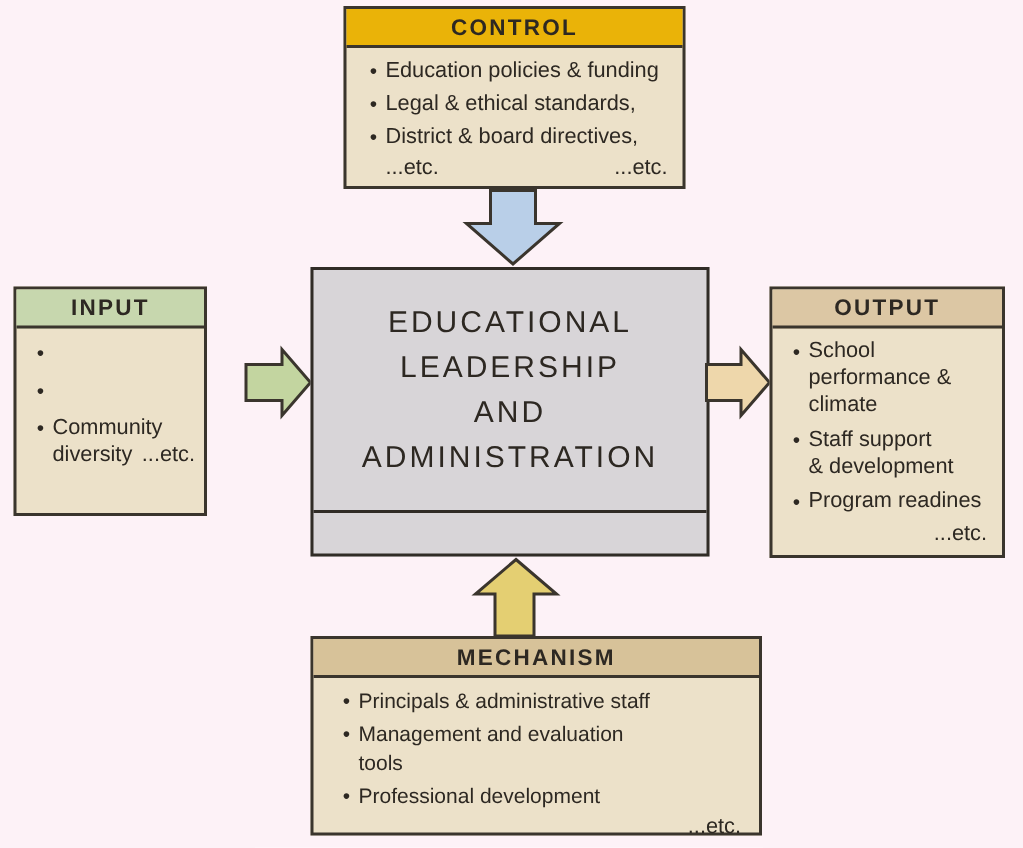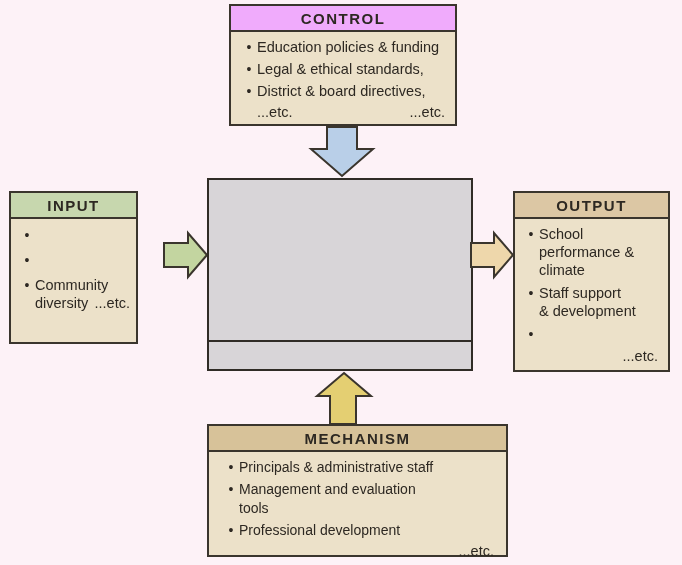--- a/index.html
+++ b/index.html
@@ -60,21 +60,21 @@
 
   .arrow { position:absolute; }
   .arrow svg { display:block; overflow:visible; }
 </style>
 </head>
 <body>
 
 <div class="canvas" style="background-color: rgb(253, 242, 247);">
 
   <div class="box control-box">
-    <div class="box-header" style="background-color: #f0abfc;">
+    <div class="box-header" style="background-color: #eab308;">
       <span>CONTROL</span>
     </div>
     <ul class="items">
       <li>
         <span class="bullet">•</span>
         <span class="bt">Education policies &amp; funding</span>
       </li>
       <li>
         <span class="bullet">•</span>
         <span class="bt">Legal &amp; ethical standards,</span>
@@ -116,20 +116,26 @@
     </ul>
   </div>
 
   <div class="arrow" style="left:163px; top:231px;">
     <svg width="46" height="48">
       <polygon points="1,12 25,12 25,2 44,24 25,46 25,36 1,36" stroke="#3a352d" stroke-width="2" stroke-linejoin="miter" fill="#c3d5a0"></polygon>
     </svg>
   </div>
 
   <div class="center-box" style="background-color: rgb(216, 213, 216);">
+    <div class="center-title">
+      <div>EDUCATIONAL</div>
+      <div>LEADERSHIP</div>
+      <div>AND</div>
+      <div>ADMINISTRATION</div>
+    </div>
     <div class="center-divider"></div>
   </div>
 
   <div class="arrow" style="left:470px; top:231px;">
     <svg width="45" height="48">
       <polygon points="1,12 24,12 24,2 43,24 24,46 24,36 1,36" stroke="#3a352d" stroke-width="2" stroke-linejoin="miter" fill="#eed7ab"></polygon>
     </svg>
   </div>
 
   <div class="box output-box">
@@ -143,20 +149,21 @@
 performance &amp;
 climate</span>
       </li>
       <li>
         <span class="bullet">•</span>
         <span class="bt">Staff support
 &amp; development</span>
       </li>
       <li>
         <span class="bullet">•</span>
+        <span class="bt">Program readines</span>
       </li>
     </ul>
     <div class="output-etc">
       <span>...etc.</span>
     </div>
   </div>
 
   <div class="arrow" style="left:315px; top:372px;">
     <svg width="58" height="53">
       <polygon points="29,1 56,24 41,24 41,52 15,52 15,24 2,24" stroke="#3a352d" stroke-width="2" stroke-linejoin="miter" fill="#e4cf72"></polygon>

